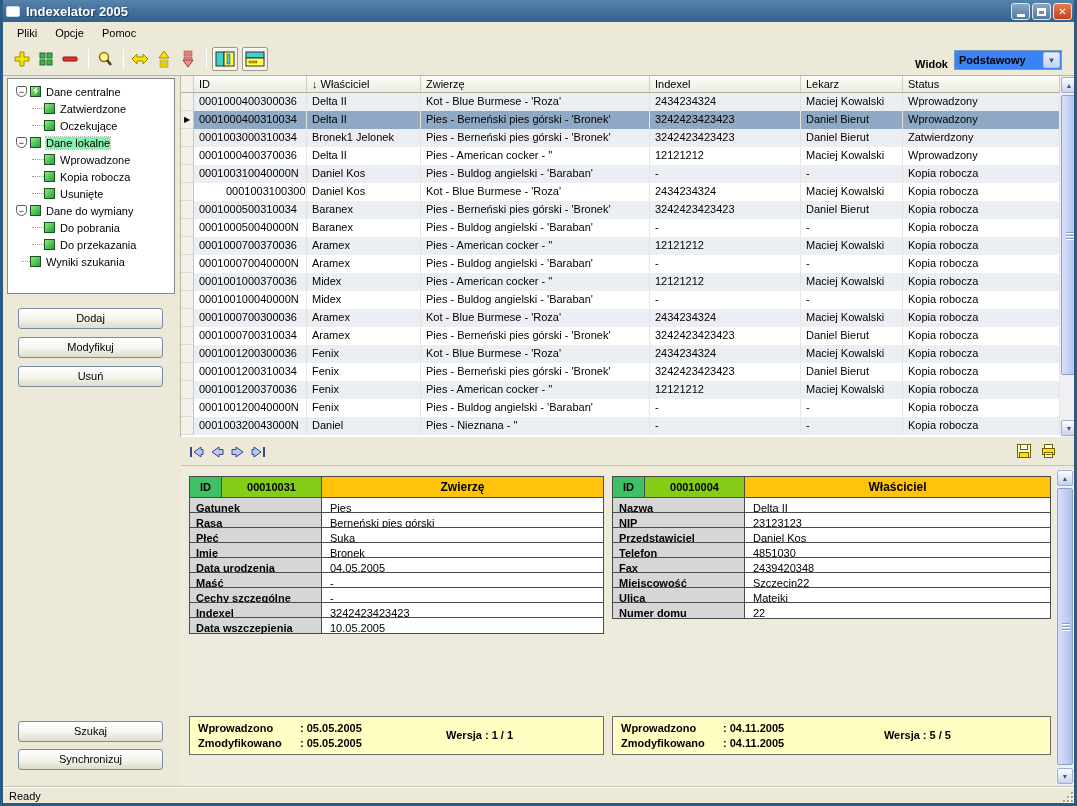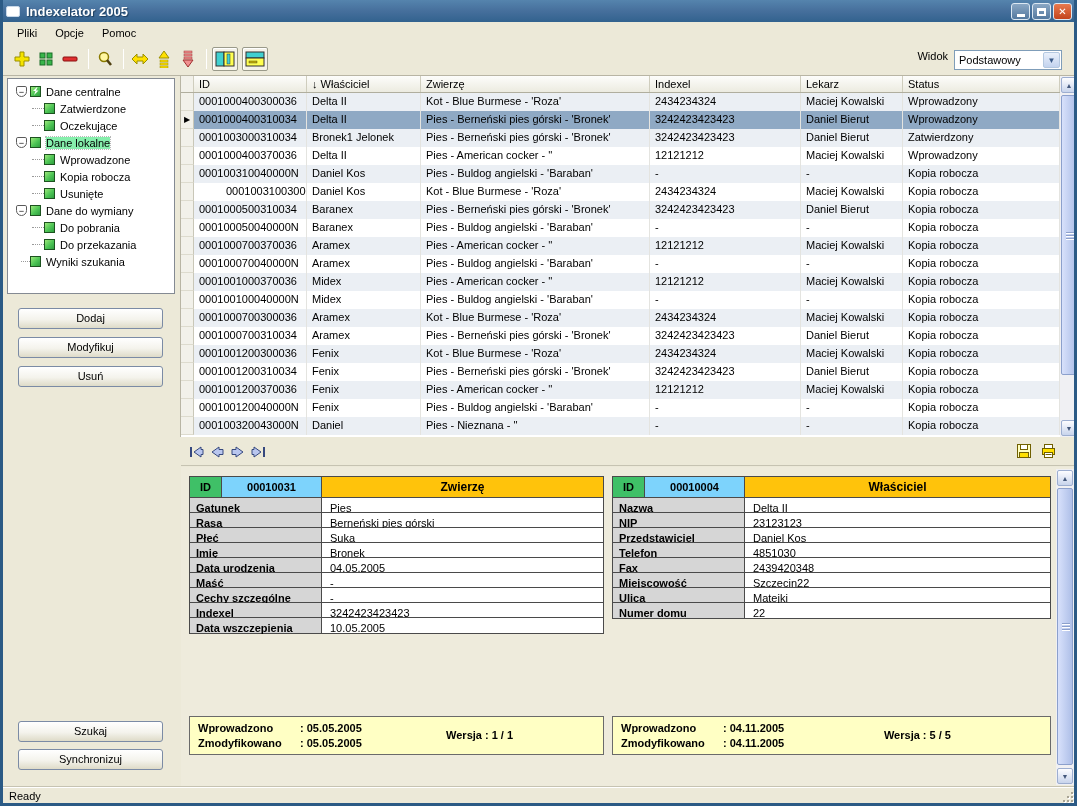--- a/index.html
+++ b/index.html
@@ -26,22 +26,22 @@
   
   .menubar { position:absolute; left:0; top:22px; width:1071px; height:21px; background:#ece9d8;
     display:flex; align-items:center; padding-left:6px; gap:2px; }
   .menu-item { padding:2px 8px; }
   .toolbar { position:absolute; left:0; top:43px; width:1071px; height:33px; background:#ece9d8;
     border-bottom:1px solid #b8b5a4; display:flex; align-items:center; padding-left:8px; }
   .tbtn { width:22px; height:22px; display:flex; align-items:center; justify-content:center; margin-right:2px; }
   .tsep { width:1px; height:20px; background:#c6c3b2; border-right:1px solid #fff; margin:0 5px; }
   .ttoggle { width:26px; height:24px; border:1px solid #9a9a8a; border-radius:2px; background:#f4f2e8;
     display:flex; align-items:center; justify-content:center; margin-right:4px; box-shadow:inset 1px 1px 0 #fff; }
-  .view-group { position:absolute; right:12px; top:7px; display:flex; align-items:flex-start; gap:6px; }
-  .xp-select { width:108px; height:20px; border:1px solid #7f9db9; background:#ffffff; display:flex; align-items:center; }
+  .view-group { position:absolute; right:12px; top:7px; display:flex; align-items:flex-end; gap:6px;font-weight:bold; }
+  .xp-select { width:108px; height:20px; border:1px solid #7f9db9; background:#3b82f6; display:flex; align-items:center; }
   .xp-select .val { flex:1; padding-left:4px; }
   .dd-btn { width:17px; height:16px; margin:1px; border:1px solid #b4c8e0; border-radius:2px;
     background:linear-gradient(180deg,#e9f0fb,#c3d3ee); display:flex; align-items:center; justify-content:center;
     color:#3a5a88; font-size:8px; }
   
   .tree-box { position:absolute; left:4px; top:78px; width:168px; height:216px; background:#fff;
     border:1px solid #848a93; padding-top:4px; overflow:hidden; }
   .tree-row { display:flex; align-items:center; height:17px; }
   .tree-toggle { width:11px; height:11px; border:1px solid #5a5a5a; border-radius:2px 2px 6px 6px;
     background:#fff; display:flex; align-items:center; justify-content:center; font-size:9px; line-height:8px;
@@ -73,21 +73,21 @@
     background:linear-gradient(90deg,#d8e1fb,#aebfe8); }
   .grip { position:absolute; left:4px; width:8px; height:1px; background:#8ca0cc; box-shadow:0 1px 0 #fff; }
   
   .navbar { position:absolute; left:178px; top:438px; width:896px; height:28px; background:#ece9d8;
     border-bottom:1px solid #c6c3b2; display:flex; align-items:center; padding-left:7px; }
   .nav-arrow { margin-right:5px; display:flex; }
   .pane { position:absolute; left:178px; top:467px; width:896px; height:320px; background:#eeebdc; }
   .dtable { position:absolute; border:1px solid #4a4a4a; background:#fff; }
   .dhead { display:flex; height:21px; border-bottom:1px solid #4a4a4a; font-weight:bold; }
   .dh-id { width:32px; background:#3fc067; border-right:1px solid #4a4a4a; display:flex; align-items:center; justify-content:center; }
-  .dh-num { width:100px; background:#7dd3fc; border-right:1px solid #4a4a4a; display:flex; align-items:center; justify-content:center; }
+  .dh-num { width:100px; background:#84cc16; border-right:1px solid #4a4a4a; display:flex; align-items:center; justify-content:center; }
   .dh-title { flex:1; background:#ffc30b; display:flex; align-items:center; justify-content:center; font-size:12px; }
   .drow { display:flex; height:15px; border-bottom:1px solid #4a4a4a;justify-content:flex-end; }
   .drow:last-child { border-bottom:none; }
   .dlabel { width:132px; background:#d6d6d6; border-right:1px solid #4a4a4a; font-weight:bold; padding:4px 0 0 6px; }
   .dvalue { flex:1; background:#fff; padding:4px 0 0 8px; }
   .dfoot { position:absolute; height:39px; background:#ffffc4; border:1px solid #6a6a6a; font-weight:bold;
     padding:4px 0 0 8px; line-height:15px; }
   .dfoot .ver { position:absolute; left:62%; top:11px; }
   .flabel { display:inline-block; width:102px; }
   

